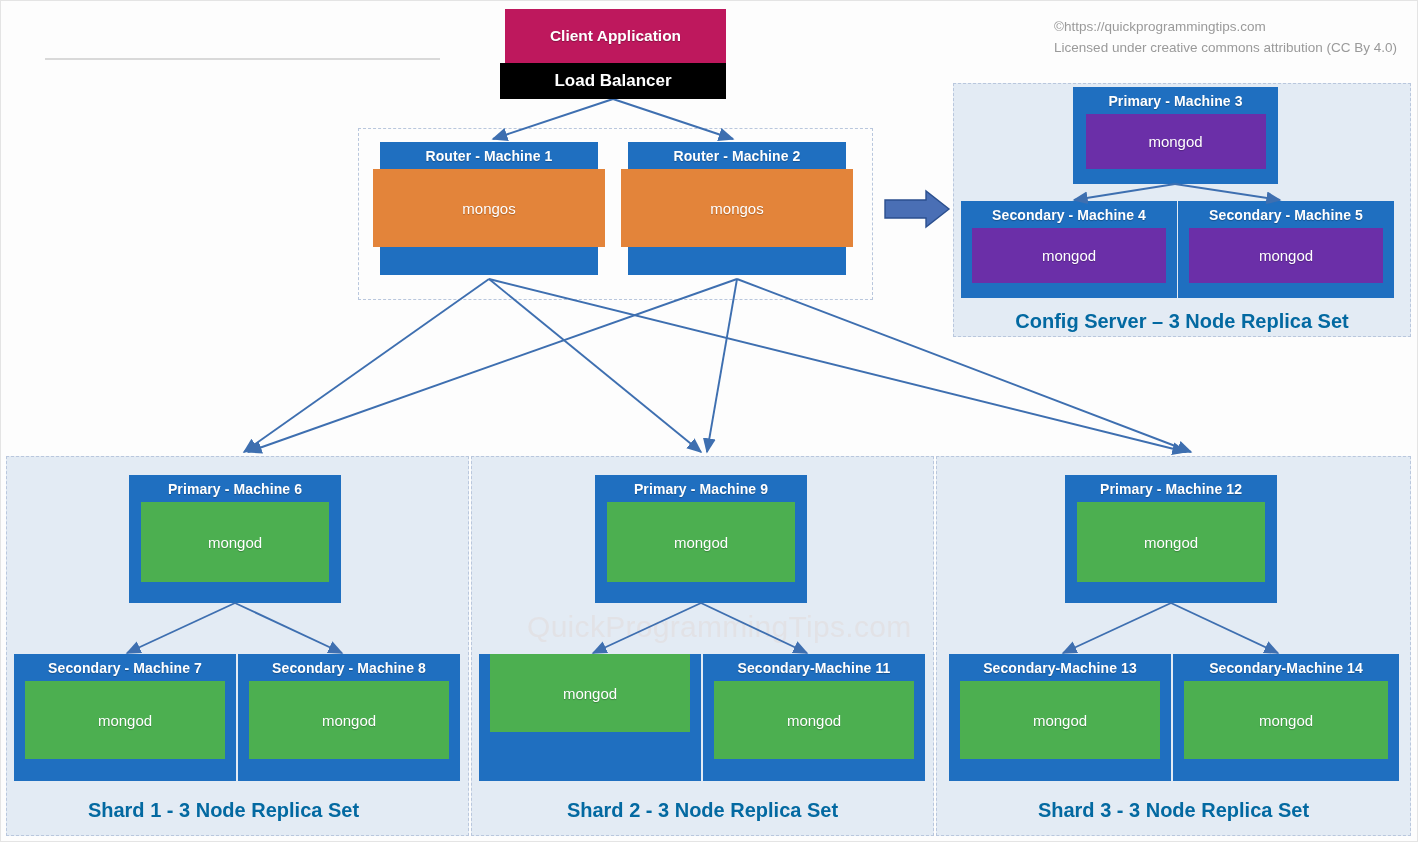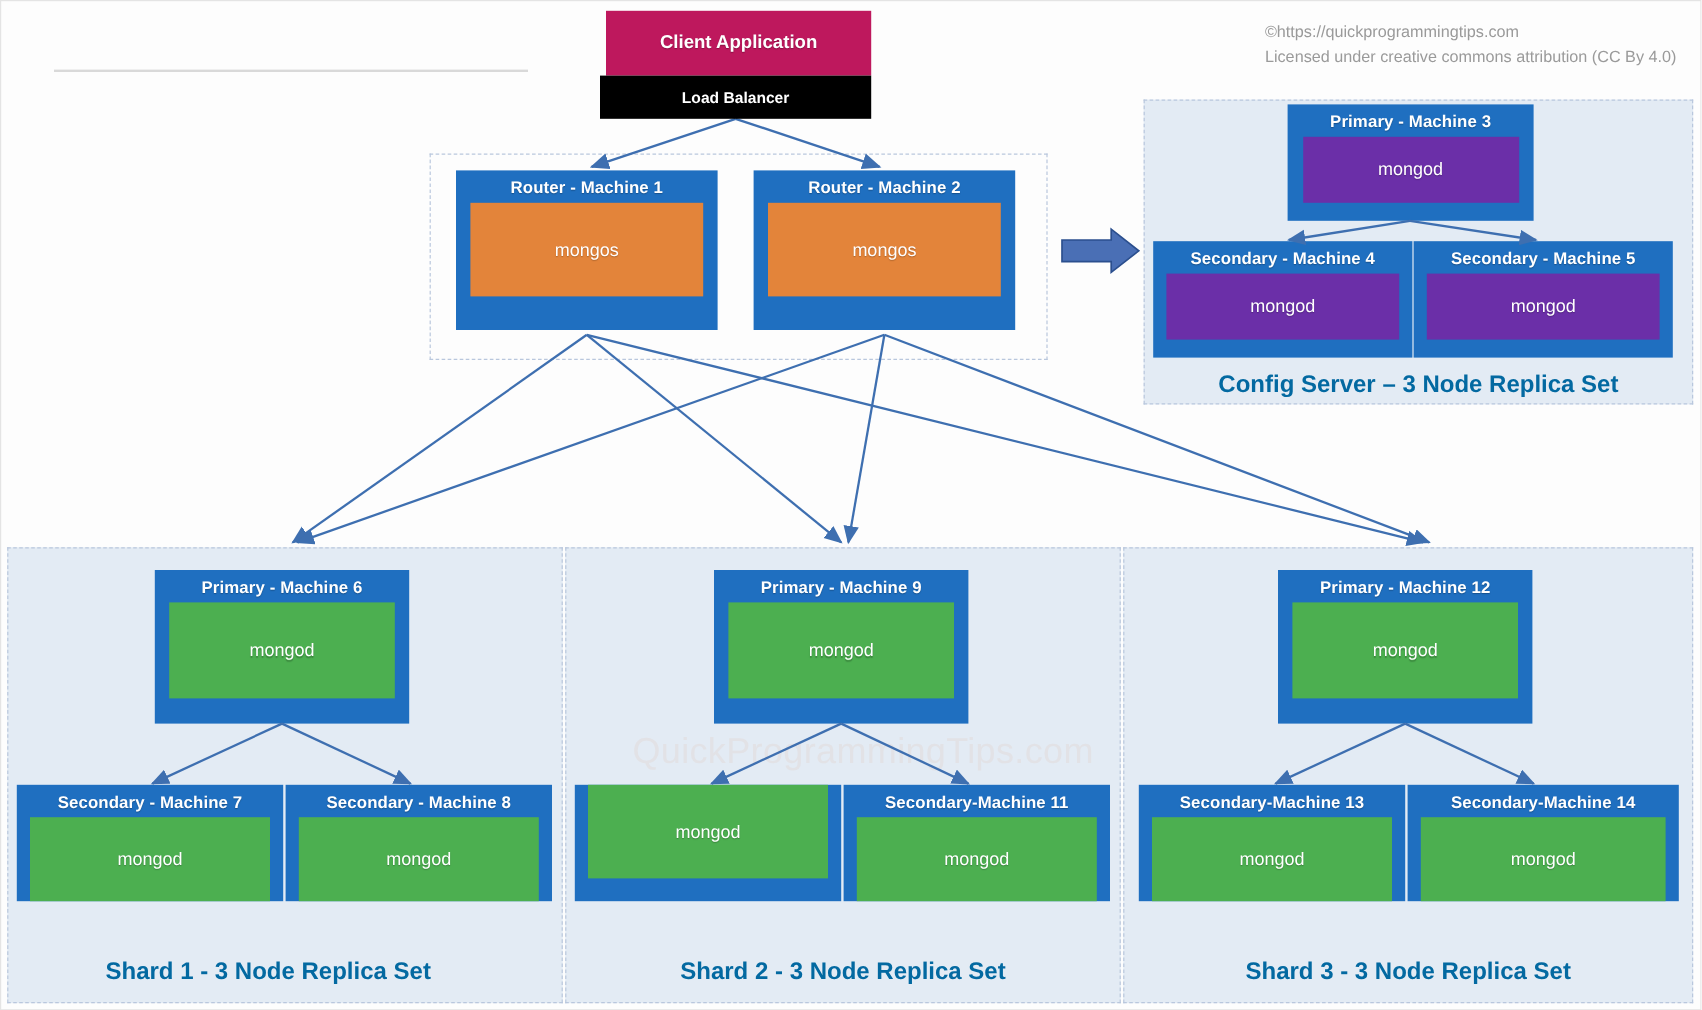--- a/index.html
+++ b/index.html
@@ -93,36 +93,36 @@
     color: #ffffff; font-size: 15.5px; font-weight: 600;
     text-shadow: 0 1px 1px rgba(0,0,0,.3);
     z-index: 6;
   }
   #load-balancer {
     position: absolute;
     left: 499px; top: 62px;
     width: 226px; height: 36px;
     background: #000000;
     display: flex; align-items: center; justify-content: center;
-    color: #ffffff; font-size: 13px; font-weight: 600;
+    color: #ffffff; font-size: 17px; font-weight: 600;
     z-index: 6;
   }
 
   
   #router-group {
     position: absolute;
     left: 357px; top: 127px;
     width: 513px; height: 170px;
     border: 1px dashed #b9c7dd;
     background: transparent;
     z-index: 3;
   }
   #router-1 { left: 379px; top: 141px; width: 218px; height: 133px; }
   #router-2 { left: 627px; top: 141px; width: 218px; height: 133px; }
-  #router-1 .proc, #router-2 .proc { width: 194px; height: 78px; }
+  #router-1 .proc, #router-2 .proc { width: 232px; height: 78px; }
 
   
   #config-panel {
     position: absolute;
     left: 952px; top: 82px;
     width: 458px; height: 254px;
     background: #E3EBF4;
     border: 1px dashed #b9c7dd;
     box-sizing: border-box;
     z-index: 2;
@@ -152,21 +152,21 @@
     border: 1px dashed #b9c7dd;
     box-sizing: border-box;
     z-index: 2;
   }
   #shard-panel-0 { left: 5px;   width: 463px; }
   #shard-panel-1 { left: 470px; width: 463px; }
   #shard-panel-2 { left: 935px; width: 475px; }
 
   .shard-primary { width: 212px; height: 128px; }
   .shard-primary .proc { width: 188px; height: 80px; }
-  .shard-secondary { height: 97px; text-align: right; }
+  .shard-secondary { height: 127px; text-align: right; }
   .shard-secondary .proc { height: 78px; }
 
   #shard0-primary { left: 128px; top: 474px; }
   #shard0-sec-0 { left: 13px;  top: 653px; width: 222px; }
   #shard0-sec-1 { left: 237px; top: 653px; width: 222px; }
   #shard0-sec-0 .proc, #shard0-sec-1 .proc { width: 200px; }
   #shard-caption-0 { left: 5px; top: 798px; width: 435px; }
 
   #shard1-primary { left: 594px; top: 474px; }
   #shard1-sec-0 { left: 478px; top: 653px; width: 222px; }

